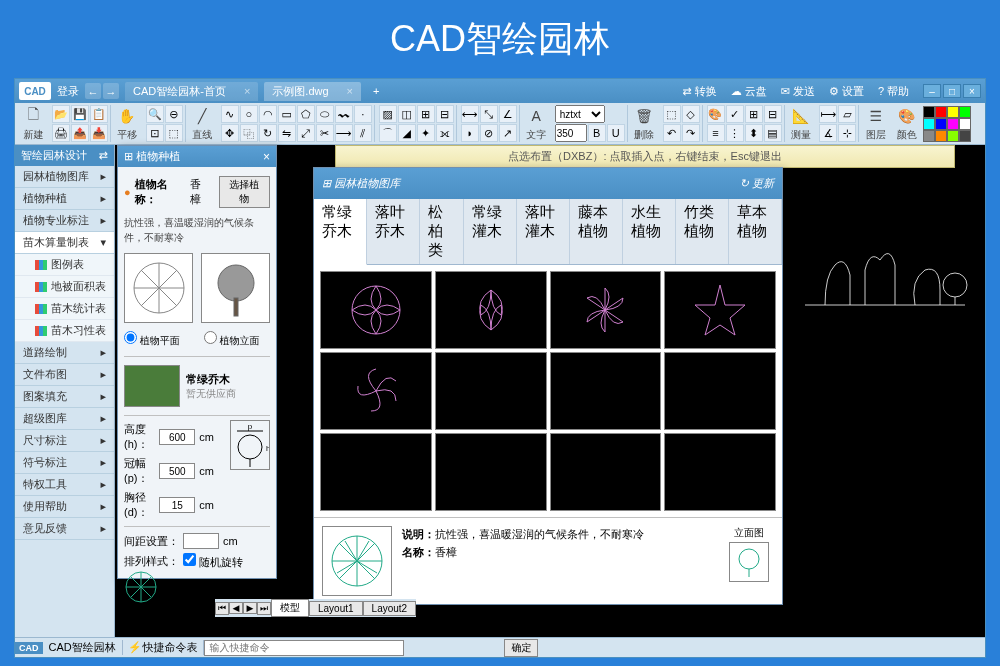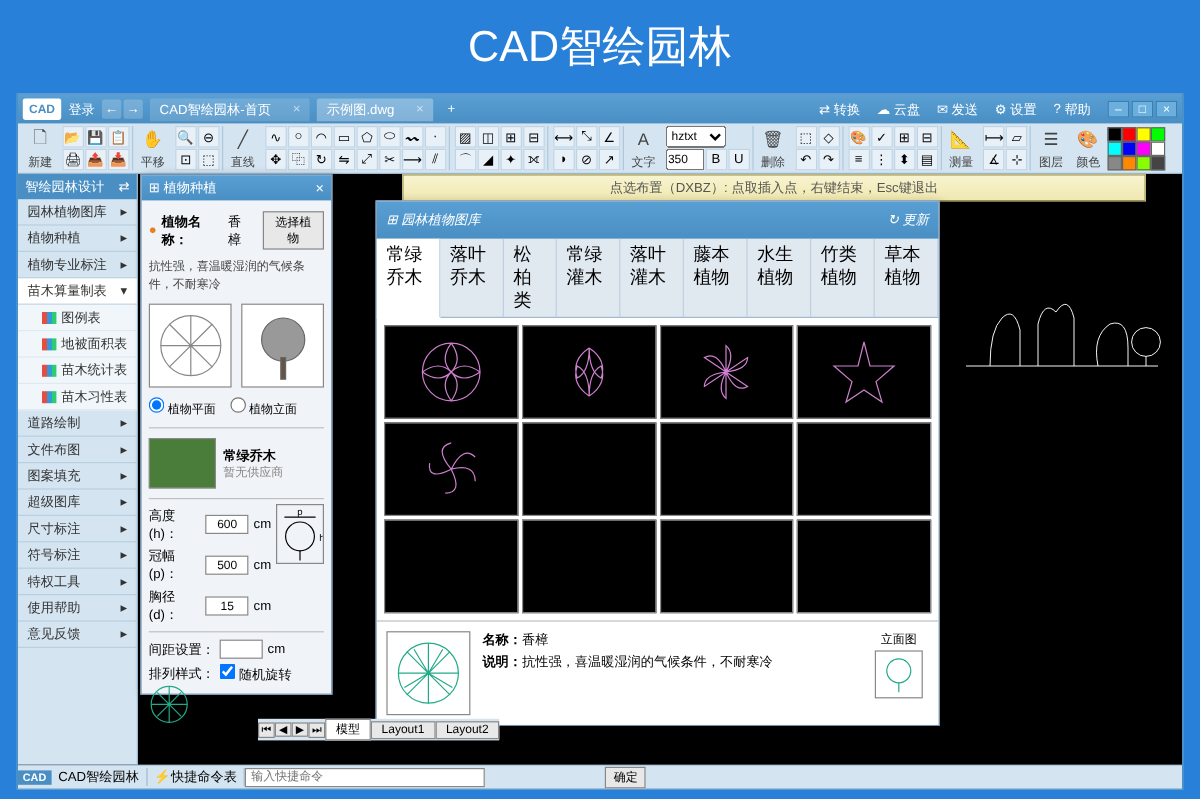--- a/index.html
+++ b/index.html
@@ -37,21 +37,21 @@
 .panel-header { background: linear-gradient(#5a9fd4, #4a8fc4); color: #fff; padding: 3px 6px; display: flex; justify-content: space-between; align-items: center; }
 .panel-close { cursor: pointer; font-size: 12px; }
 .panel-body { padding: 6px; }
 .panel-plant { left: 2px; top: 0; width: 160px; }
 .field-row { display: flex; align-items: center; gap: 4px; padding: 3px 0; }
 .field-label { font-weight: bold; }
 .btn-small { padding: 1px 6px; border: 1px solid #888; background: #e8e8e8; cursor: pointer; font-size: 10px; }
 .desc-text { font-size: 10px; color: #444; line-height: 1.5; padding: 4px 0; }
 .plant-preview { display: flex; gap: 8px; padding: 4px 0; }
 .preview-box { width: 70px; height: 70px; border: 1px solid #888; background: #fff; display: flex; align-items: center; justify-content: center; }
-.radio-row { display: flex; gap: 12px; padding: 4px 0; font-size: 10px; }
+.radio-row { display: flex; gap: 24px; padding: 4px 0; font-size: 10px; }
 .real-img-row { display: flex; gap: 6px; padding: 4px 0; align-items: center; }
 .real-img { width: 56px; height: 42px; background: #4a7c3a; border: 1px solid #888; }
 .divider { border-top: 1px solid #c0c0c0; margin: 4px 0; }
 .dim-row { display: flex; align-items: center; gap: 4px; padding: 2px 0; font-size: 11px; }
 .dim-input { width: 36px; height: 16px; font-size: 10px; border: 1px solid #888; text-align: center; }
 .dim-diagram { width: 40px; height: 50px; border: 1px solid #888; margin-left: auto; }
 .status-hint { position: absolute; top: 0; left: 220px; right: 30px; background: linear-gradient(#f8f4d0, #f0e8b0); border: 1px solid #c0b870; padding: 3px 8px; font-size: 11px; color: #555; text-align: center; }
 .panel-library { left: 198px; top: 22px; width: 470px; }
 .lib-header { background: linear-gradient(#5a9fd4, #4a8fc4); color: #fff; padding: 8px 8px; display: flex; justify-content: space-between; align-items: center; font-style: italic; }
 .lib-refresh { display: flex; align-items: center; gap: 3px; cursor: pointer; }
@@ -398,21 +398,21 @@
           </div>
           <div class="divider"></div>
           <div class="real-img-row">
             <div class="real-img"></div>
             <div>
               <div style="font-weight:bold">常绿乔木</div>
               <div style="font-size:10px;color:#888">暂无供应商</div>
             </div>
           </div>
           <div class="divider"></div>
-          <div style="display:flex;gap:4px">
+          <div style="display:flex;gap:16px">
             <div style="flex:1">
               <div class="dim-row">
                   <span>高度(h)：</span>
                   <input class="dim-input" value="600" style="">
                   <span>cm</span>
                 </div>
               <div class="dim-row">
                   <span>冠幅(p)：</span>
                   <input class="dim-input" value="500" style="">
                   <span>cm</span>
@@ -510,22 +510,22 @@
         <div class="lib-detail">
           <div class="detail-thumb">
               <svg width="60" height="60">
                 <g stroke="#2a8" fill="none">
                   <circle cx="30" cy="30" r="25"></circle>
                   <path d="M30 5 L30 55 M5 30 L55 30 M12 12 L48 48 M48 12 L12 48 M30 30 L18 10 M30 30 L42 10 M30 30 L10 42 M30 30 L50 42"></path>
                 </g>
               </svg>
             </div>
           <div class="detail-text">
+            <div><b>说明：</b><span>抗性强，喜温暖湿润的气候条件，不耐寒冷</span></div>
             <div><b>名称：</b><span>香樟</span></div>
-            <div><b>说明：</b><span>抗性强，喜温暖湿润的气候条件，不耐寒冷</span></div>
           </div>
           <div class="detail-side">
             <div>立面图</div>
             <div class="side-thumb">
                 <svg width="30" height="30">
                   <circle cx="15" cy="12" r="10" fill="none" stroke="#2a8"></circle>
                   <line x1="15" y1="22" x2="15" y2="30" stroke="#2a8"></line>
                 </svg>
               </div>
           </div>

